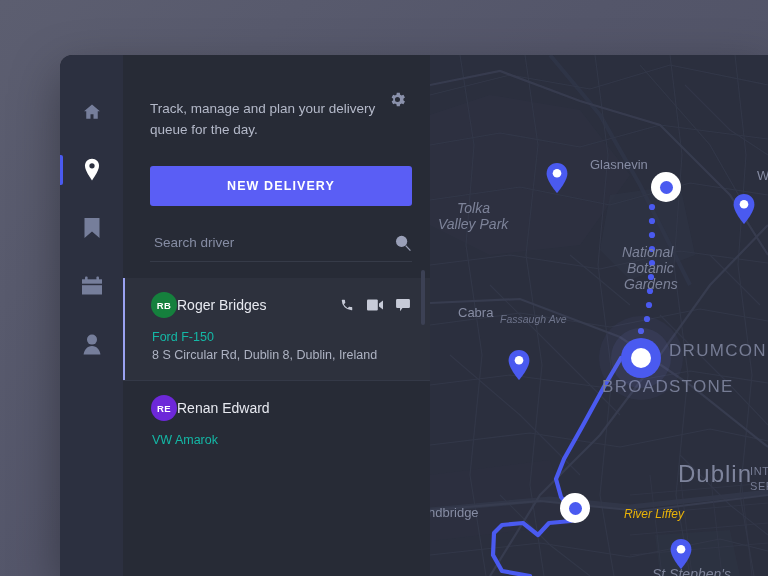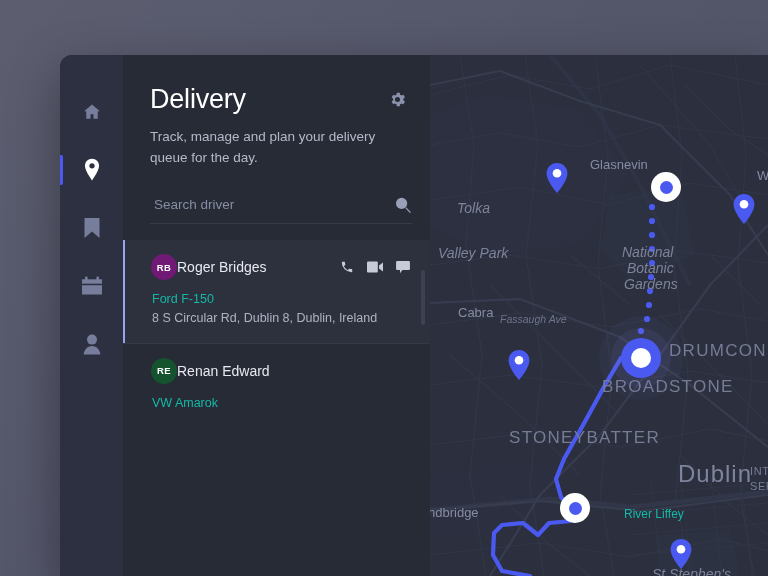--- a/index.html
+++ b/index.html
@@ -211,21 +211,21 @@
     color: #6f758d;
     white-space: nowrap;
     pointer-events: none;
     font-family: "Liberation Sans", sans-serif;
   }
   .lbl-park { font-style: italic; font-size: 14px; color: #7d8399; }
   .lbl-area { font-size: 13px; color: #868ca3; }
   .lbl-caps { font-size: 17px; letter-spacing: 1.3px; color: #767c94; }
   .lbl-city { font-size: 24px; letter-spacing: 1px; color: #7e849c; }
   .lbl-street { font-style: italic; font-size: 10.5px; color: #6e748b; }
-  .lbl-water { font-size: 12px; color: #14b8a6; }
+  .lbl-water { font-style: italic; font-size: 12px; color: #eab308; }
   .lbl-tiny { font-size: 11px; letter-spacing: .6px; color: #767c94; }
 
   
   .pin {
     position: absolute;
     width: 22px; height: 30px;
     cursor: pointer;
   }
   .pin svg { display:block; }
   .vehicle-dot {
@@ -295,45 +295,45 @@
         <svg width="20" height="21" viewBox="0 0 20 21">
             <circle class="ico" cx="10" cy="5.6" r="5"></circle>
             <path class="ico" d="M10 12c-5 0-8 4.2-8.4 8.6h16.8C18 16.2 15 12 10 12Z"></path>
           </svg>
       </span>
     </div>
   </nav>
 
   <section id="left-panel">
     <div id="panel-head">
-      <h1 id="page-title">Delivery</h1>
       <div id="gear-button">
         <svg width="19" height="19" viewBox="0 0 24 24">
             <path d="M19.4 13a7.7 7.7 0 0 0 0-2l2-1.6-1.9-3.3-2.4 1a7.5 7.5 0 0 0-1.8-1l-.4-2.6h-3.8l-.4 2.6c-.6.2-1.2.6-1.8 1l-2.4-1-1.9 3.3L6.6 11a7.7 7.7 0 0 0 0 2l-2 1.6 1.9 3.3 2.4-1c.6.4 1.2.8 1.8 1l.4 2.6h3.8l.4-2.6c.6-.2 1.2-.6 1.8-1l2.4 1 1.9-3.3ZM12 15.2A3.2 3.2 0 1 1 15.2 12 3.2 3.2 0 0 1 12 15.2Z"></path>
           </svg>
       </div>
       <p id="page-subtitle">Track, manage and plan your delivery queue for the day.</p>
     </div>
 
+    <button id="new-delivery-button">NEW DELIVERY</button>
 
     <div id="search-row">
       <input id="search-input" type="text" placeholder="Search driver" style="">
       <span id="search-icon">
         <svg width="18" height="18" viewBox="0 0 18 18">
           <circle cx="7.6" cy="7.4" r="5.6" fill="#9aa0b8"></circle>
           <path d="M11.7 11.6 16.4 16.6" stroke="#9aa0b8" stroke-width="1.3" fill="none"></path>
         </svg>
       </span>
     </div>
 
     <div id="driver-list">
 
       <div class="driver-item selected">
         <div class="driver-top">
-          <div class="avatar" style="background: #701a75; text-align: right;">RB</div>
+          <div class="avatar" style="background: #15803d; text-align: right;">RB</div>
           <div class="driver-name">Roger Bridges</div>
           <div class="driver-actions">
             <span class="act">
               <svg width="14" height="14" viewBox="0 0 24 24">
                   <path d="M6.6 10.8a15.1 15.1 0 0 0 6.6 6.6l2.2-2.2a1 1 0 0 1 1-.25 11.4 11.4 0 0 0 3.6.57 1 1 0 0 1 1 1V20a1 1 0 0 1-1 1A17 17 0 0 1 3 4a1 1 0 0 1 1-1h3.5a1 1 0 0 1 1 1 11.4 11.4 0 0 0 .57 3.6 1 1 0 0 1-.25 1Z"></path>
                 </svg>
             </span>
             <span class="act">
               <svg width="16" height="12" viewBox="0 0 20 14">
                   <rect x="0" y="0" width="13.5" height="14" rx="1.4"></rect>
@@ -351,21 +351,21 @@
           <div class="veh">Ford F-150</div>
           <div>8 S Circular Rd, Dublin 8, Dublin, Ireland</div>
         </div>
       </div>
 
 
       <div class="driver-divider"></div>
 
       <div class="driver-item">
         <div class="driver-top">
-          <div class="avatar" style="background: #14532d;">RE</div>
+          <div class="avatar" style="background: #6d28d9;">RE</div>
           <div class="driver-name">Renan Edward</div>
         </div>
         <div class="driver-meta">
           <div class="veh">VW Amarok</div>
 
         </div>
       </div>
 
     </div>
 
@@ -432,29 +432,28 @@
           <circle cx="221" cy="222" r="3.1"></circle>
         <circle cx="220" cy="236" r="3.1"></circle>
           <circle cx="219" cy="250" r="3.1"></circle>
         <circle cx="217" cy="264" r="3.1"></circle>
           <circle cx="211" cy="276" r="3.1"></circle>
       </g>
     </svg>
   <div class="map-label lbl-area" style="left: 160px; top: 102px;">Glasnevin</div>
       <div class="map-label lbl-area" style="left: 327px; top: 113px;">W</div>
       <div class="map-label lbl-park" style="left: 27px; top: 145px;">Tolka</div>
-      <div class="map-label lbl-park" style="left: 8px; top: 161px; margin-top: 29px;">Valley Park</div>
+      <div class="map-label lbl-park" style="left: 8px; top: 161px;">Valley Park</div>
       <div class="map-label lbl-park" style="left: 192px; top: 189px;">National</div>
       <div class="map-label lbl-park" style="left: 197px; top: 205px;">Botanic</div>
       <div class="map-label lbl-park" style="left: 194px; top: 221px;">Gardens</div>
       <div class="map-label lbl-area" style="left: 28px; top: 250px;">Cabra</div>
       <div class="map-label lbl-street" style="left: 70px; top: 258px;">Fassaugh Ave</div>
       <div class="map-label lbl-caps" style="left: 239px; top: 286px;">DRUMCONDR</div>
       <div class="map-label lbl-caps" style="left: 172px; top: 322px;">BROADSTONE</div>
-      <div class="map-label lbl-caps" style="left: 79px; top: 373px;">STONEYBATTER</div>
       <div class="map-label lbl-area" style="left: -2px; top: 450px;">ndbridge</div>
       <div class="map-label lbl-city" style="left: 248px; top: 405px;">Dublin</div>
       <div class="map-label lbl-tiny" style="left: 320px; top: 410px;">INT</div>
       <div class="map-label lbl-tiny" style="left: 320px; top: 425px;">SER</div>
       <div class="map-label lbl-water" style="left: 194px; top: 452px;">River Liffey</div>
       <div class="map-label lbl-park" style="left: 222px; top: 511px;">St Stephen's</div>
       <div class="pin" style="left: 116px; top: 108px;">
         <svg width="22" height="30" viewBox="0 0 22 30">
           <path d="M11 0C5 0 0.6 4.4 0.6 10.4 0.6 18 11 30 11 30s10.4-12 10.4-19.6C21.4 4.4 17 0 11 0Z" fill="#4a5af0"></path>
           <circle cx="11" cy="10.2" r="4.3" fill="#ffffff"></circle>

